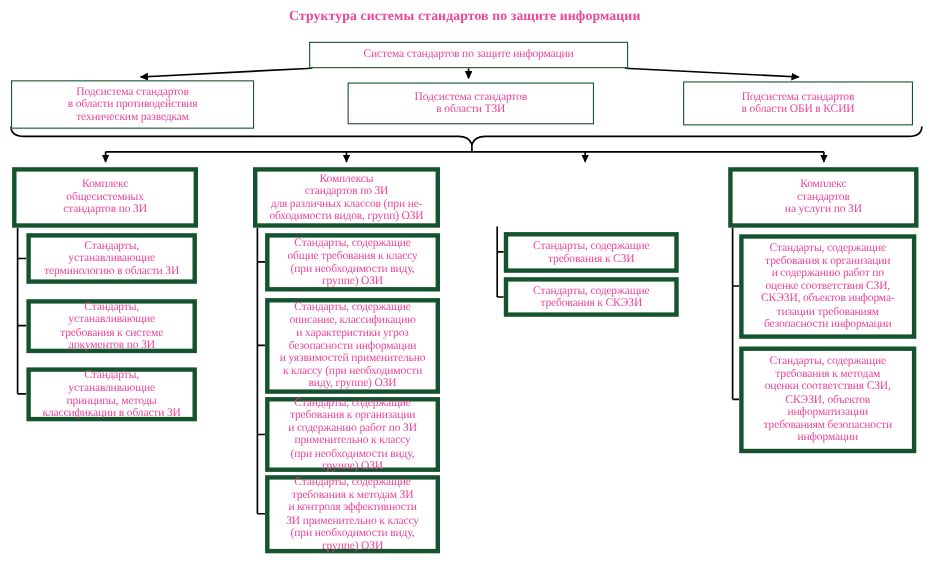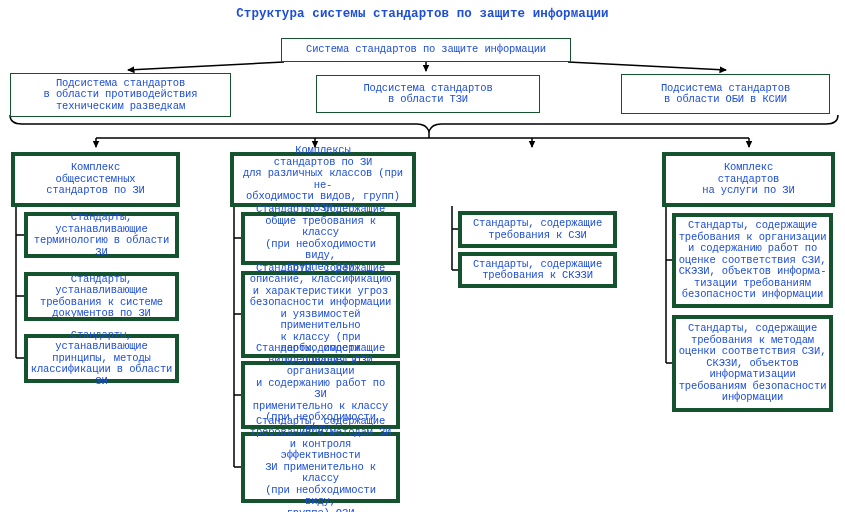--- a/index.html
+++ b/index.html
@@ -1,21 +1,21 @@
 <!DOCTYPE html>
 <html><head>
 <meta charset="utf-8">
 <style>
   html,body { margin:0; padding:0; background:#ffffff; }
   #canvas {
     position:relative;
     width:845px; height:512px;
     background:#ffffff;
-    font-family:Liberation Mono, monospace;
-    color:#1d4ed8;
+    font-family:Liberation Serif, serif;
+    color:#ec4899;
     overflow:hidden;
   }
   #title {
     position:absolute; left:0; top:7px; width:100%;
     text-align:center; font-weight:bold; font-size:12.5px;
     letter-spacing:0.1px;
   }
   .box {
     position:absolute;
     box-sizing:border-box;
@@ -36,21 +36,21 @@
   #root-box   { left:281px; top:38px;  width:290px; height:24px; }
   #sub-1      { left:10px;  top:73px;  width:221px; height:44px; }
   #sub-2      { left:316px; top:75px;  width:224px; height:38px; }
   #sub-3      { left:621px; top:74px;  width:209px; height:40px; }
 
   #c1-header  { left:11px;  top:152px; width:169px; height:55px; }
   #c1-item-1  { left:24px;  top:212px; width:155px; height:46px; }
   #c1-item-2  { left:24px;  top:272px; width:155px; height:49px; }
   #c1-item-3  { left:24px;  top:334px; width:155px; height:49px; }
 
-  #c2-header  { left:230px; top:152px; width:186px; height:55px; }
+  #c2-header  { left:230px; top:152px; width:170px; height:55px; }
   #c2-item-1  { left:241px; top:212px; width:159px; height:53px; }
   #c2-item-2  { left:241px; top:271px; width:159px; height:87px; }
   #c2-item-3  { left:241px; top:361px; width:159px; height:68px; }
   #c2-item-4  { left:241px; top:432px; width:159px; height:71px; }
 
   #c3-header  { left:448px; top:152px; width:169px; height:55px; }
   #c3-item-1  { left:458px; top:211px; width:159px; height:37px; }
   #c3-item-2  { left:458px; top:252px; width:159px; height:36px; }
 
   #c4-header  { left:662px; top:152px; width:173px; height:55px; }

